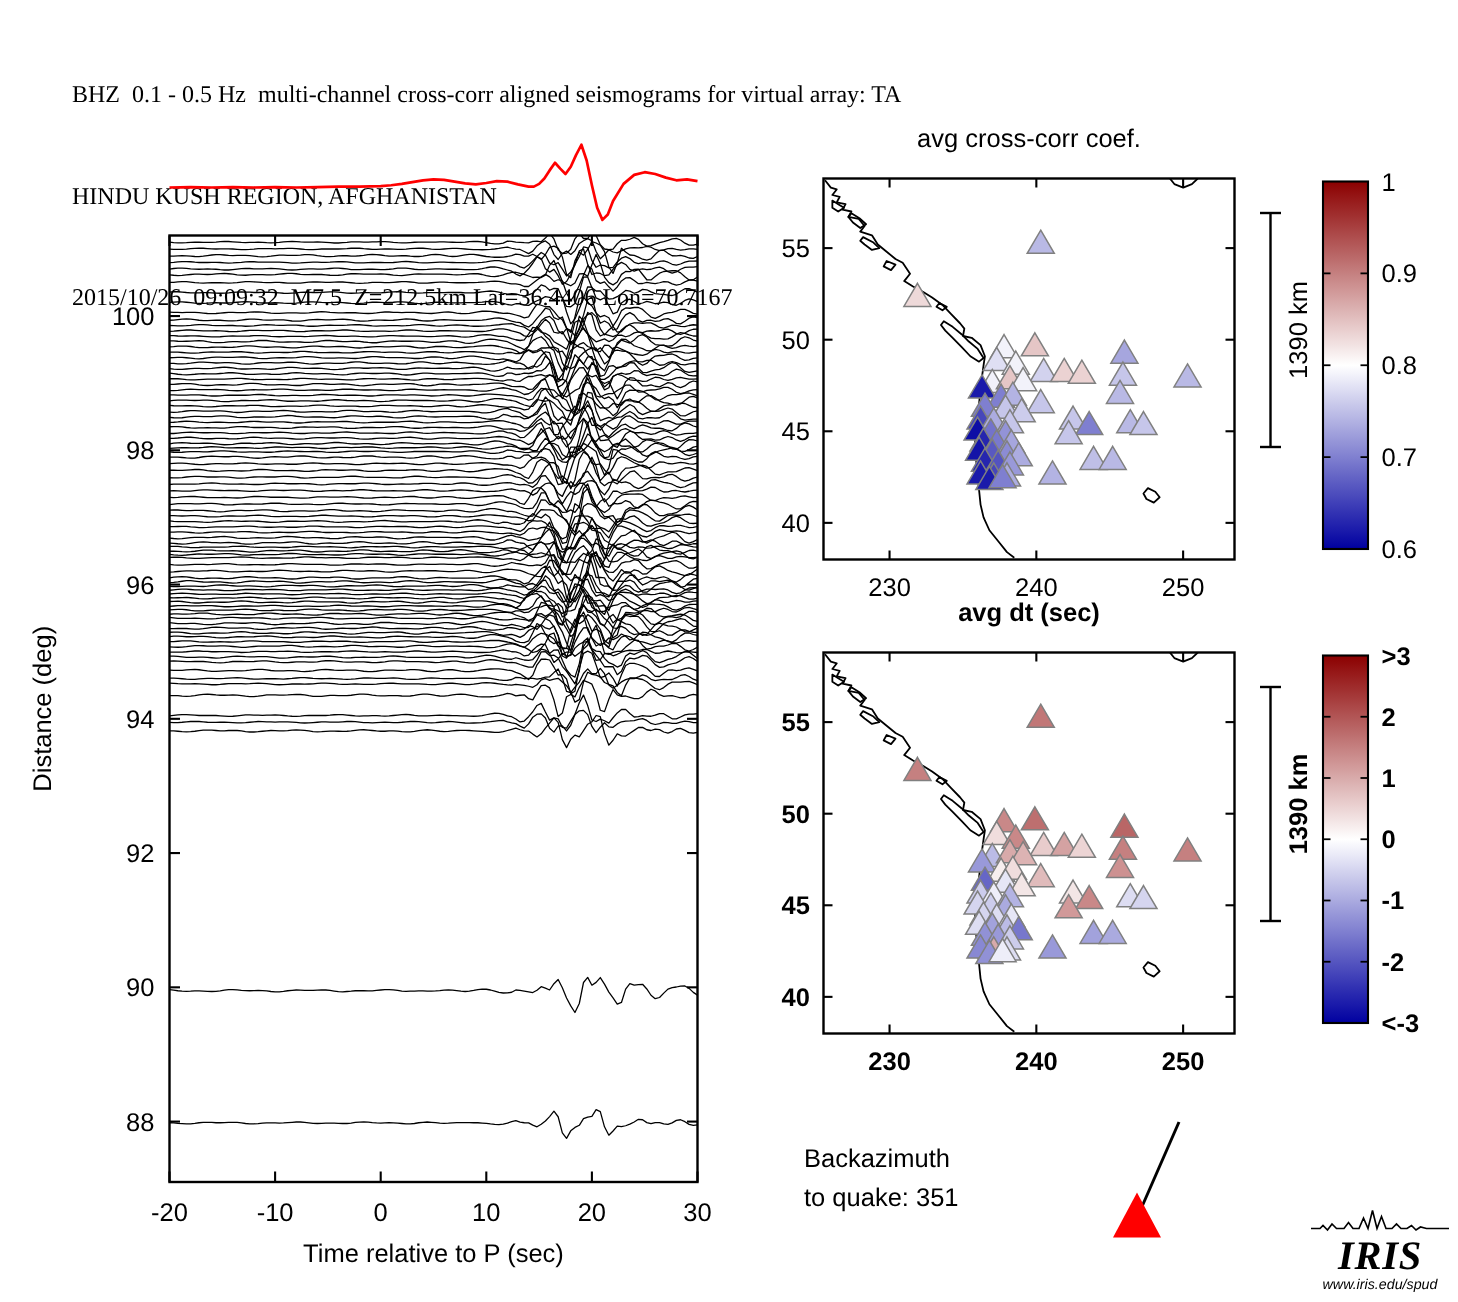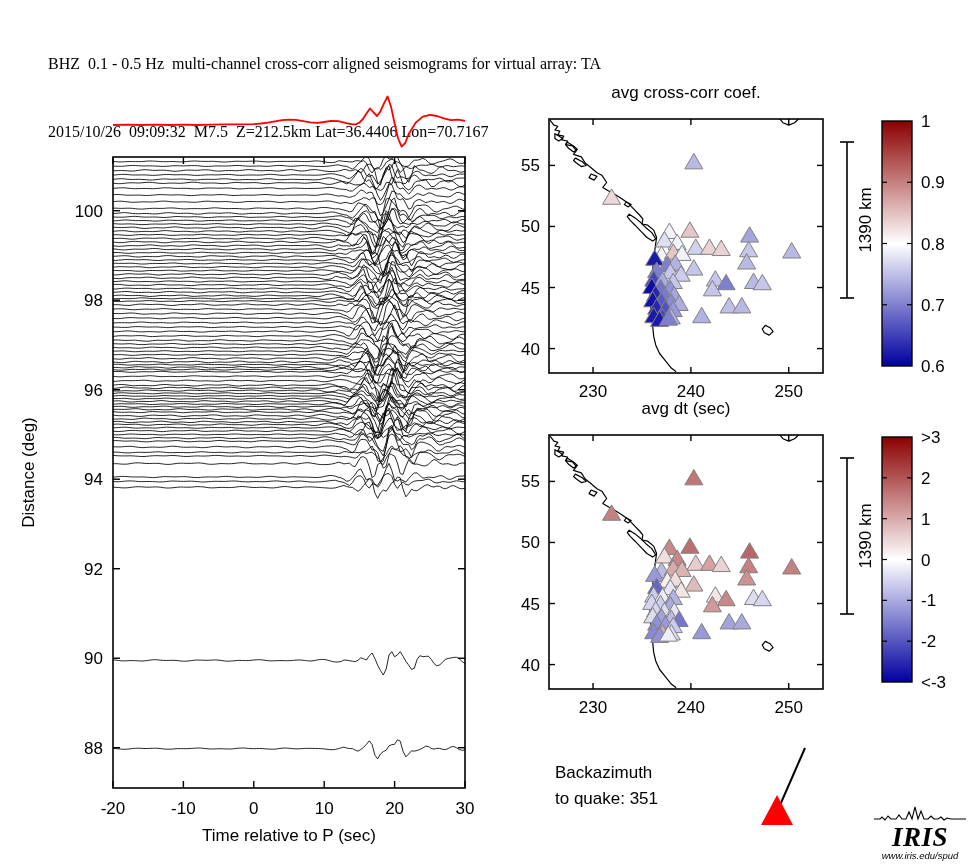--- a/index.html
+++ b/index.html
@@ -9,20 +9,21 @@
   .serif{font-family:"Liberation Serif",serif;}
   #title-block{left:48px;top:8px;width:760px;font-size:16px;line-height:22.5px;white-space:pre;}
   svg{display:block;overflow:visible;}
   #iris-logo{left:872px;top:806px;width:96px;height:58px;font-style:italic;}
 </style>
 </head>
 <body>
 
 <div class="abs serif" id="title-block">
   <div>BHZ  0.1 - 0.5 Hz  multi-channel cross-corr aligned seismograms for virtual array: TA</div>
+  <div>HINDU KUSH REGION, AFGHANISTAN</div>
   <div>2015/10/26  09:09:32  M7.5  Z=212.5km Lat=36.4406 Lon=70.7167</div>
 </div>
 
 <div class="abs" id="record-section-wrap" style="left:0;top:78px;width:500px;height:790px;">
   <svg id="svg-record" width="500" height="790" viewBox="0 0 500 790">
       <g>
         <path d="M113.0,47.0 L127.1,46.7 L141.2,47.0 L155.2,46.7 L169.3,47.0 L183.4,46.7 L197.5,47.0 L211.6,46.7 L225.6,46.4 L239.7,46.4 L253.8,46.1 L260.8,45.5 L267.9,44.6 L274.9,43.4 L282.0,42.2 L289.0,41.6 L296.0,41.9 L303.1,43.1 L310.1,44.3 L317.2,44.9 L324.2,44.0 L331.2,42.8 L338.3,43.1 L345.3,44.9 L352.4,46.4 L355.9,46.4 L359.4,44.6 L362.9,41.0 L366.4,35.6 L370.0,30.5 L373.5,34.4 L377.0,38.0 L380.5,33.2 L384.0,25.4 L387.6,18.5 L391.1,29.0 L394.6,45.5 L398.1,60.5 L401.6,68.6 L405.2,65.0 L408.7,56.0 L415.7,44.6 L422.8,38.6 L429.8,36.8 L436.8,38.0 L443.9,40.4 L450.9,42.2 L458.0,41.6 L465.0,42.8 " fill="none" stroke="#FF0000" stroke-width="1.8" stroke-linejoin="round"></path>
       </g>
       <g clip-path="url(#recclip)">
         <path d="M113.0,670.5 L115.8,670.6 L118.6,670.9 L121.4,671.1 L124.3,671.3 L127.1,671.2 L129.9,670.9 L132.7,670.5 L135.5,670.3 L138.3,670.2 L141.2,670.3 L144.0,670.5 L146.8,670.5 L149.6,670.4 L152.4,670.3 L155.2,670.2 L158.1,670.3 L160.9,670.6 L163.7,671.0 L166.5,671.2 L169.3,671.2 L172.1,671.1 L175.0,670.8 L177.8,670.6 L180.6,670.6 L183.4,670.6 L186.2,670.7 L189.0,670.6 L191.8,670.4 L194.7,670.2 L197.5,670.0 L200.3,670.0 L203.1,670.3 L205.9,670.6 L208.7,670.9 L211.6,671.0 L214.4,670.9 L217.2,670.8 L220.0,670.7 L222.8,670.8 L225.6,670.9 L228.5,671.0 L231.3,671.0 L234.1,670.7 L236.9,670.3 L239.7,670.1 L242.5,670.0 L245.4,670.1 L248.2,670.4 L251.0,670.6 L253.8,670.7 L256.6,670.6 L259.4,670.5 L262.2,670.6 L265.1,670.8 L267.9,671.0 L270.7,671.2 L273.5,671.2 L276.3,671.0 L279.1,670.5 L282.0,670.2 L284.8,670.0 L287.6,670.2 L290.4,670.4 L293.2,670.7 L296.0,670.9 L298.9,670.8 L301.7,670.6 L304.5,670.4 L307.3,670.4 L310.1,670.4 L312.9,670.4 L315.8,670.5 L318.6,670.5 L321.4,670.7 L324.2,670.9 L327.0,671.3 L329.8,671.6 L332.6,671.7 L335.5,671.4 L338.3,670.7 L341.1,669.8 L343.9,669.1 L346.7,670.1 L349.5,670.5 L352.4,670.6 L355.2,672.1 L358.0,673.2 L360.8,671.5 L363.6,669.3 L366.4,666.4 L369.3,662.8 L372.1,666.5 L374.9,677.2 L377.7,680.9 L380.5,675.9 L383.3,673.6 L386.2,672.2 L389.0,667.8 L391.8,666.7 L394.6,666.3 L397.4,661.8 L400.2,663.1 L403.0,673.2 L405.9,678.8 L408.7,676.0 L411.5,672.8 L414.3,673.1 L417.1,672.5 L419.9,671.4 L422.8,670.0 L425.6,668.2 L428.4,668.5 L431.2,670.4 L434.0,671.1 L436.8,670.4 L439.7,670.4 L442.5,671.3 L445.3,671.6 L448.1,670.6 L450.9,668.9 L453.7,668.5 L456.6,669.8 L459.4,671.6 L462.2,672.3 L465.0,671.9 " fill="none" stroke="#000000" stroke-width="0.85" stroke-linejoin="round"></path>
@@ -293,21 +294,21 @@
       <line x1="382" y1="167.49999999999997" x2="387" y2="167.49999999999997" stroke="#000" stroke-width="1.2"></line>
       <line x1="412" y1="167.49999999999997" x2="407" y2="167.49999999999997" stroke="#000" stroke-width="1.2"></line>
       <text x="421" y="173.49999999999997" font-family="Liberation Sans, sans-serif" font-size="17" fill="#000" text-anchor="start">0.8</text>
       <line x1="382" y1="106.24999999999997" x2="387" y2="106.24999999999997" stroke="#000" stroke-width="1.2"></line>
       <line x1="412" y1="106.24999999999997" x2="407" y2="106.24999999999997" stroke="#000" stroke-width="1.2"></line>
       <text x="421" y="112.24999999999997" font-family="Liberation Sans, sans-serif" font-size="17" fill="#000" text-anchor="start">0.9</text>
       <text x="421" y="51" font-family="Liberation Sans, sans-serif" font-size="17" fill="#000" text-anchor="start">1</text>
     </svg>
 </div>
 
-<div class="abs" id="map2-wrap" style="left:500px;top:392px;width:472px;height:345px;">
+<div class="abs" id="map2-wrap" style="left:500px;top:392px;width:472px;height:345px;font-weight:bold;">
   <svg id="svg-map2" width="472" height="345" viewBox="0 0 472 345">
       <text x="186" y="22" font-family="Liberation Sans, sans-serif" font-size="17" fill="#000" text-anchor="middle">avg dt (sec)</text>
       <rect x="49" y="43" width="274" height="254" fill="#fff"></rect>
       <clipPath id="map-dt-clip">
         <rect x="49" y="43" width="274" height="254"></rect>
       </clipPath>
       <g clip-path="url(#map-dt-clip)">
         <path d="M50.0,44.2 L53.9,49.1 L57.8,50.3 L54.9,54.0 L59.8,55.2 L57.8,58.9 L63.7,60.1 L61.7,63.8 L67.6,65.0 L65.6,68.6 L72.5,69.9 L76.4,74.7 L73.5,78.4 L81.3,80.9 L85.2,87.0 L91.1,91.8 L97.0,96.7 L101.8,99.2 L106.7,106.5 L102.8,111.4 L108.7,115.0 L115.5,118.7 L121.4,122.4 L128.3,127.3 L134.1,133.4 L140.0,139.5 L142.9,143.1 L142.0,148.0 L147.8,149.2 L153.7,154.1 L156.6,161.5 L155.7,167.6 L154.7,174.9 L153.7,183.4 L152.7,193.2 L151.8,203.0 L150.8,211.5 L149.8,221.3 L150.8,231.1 L151.8,240.8 L152.7,250.6 L153.7,260.4 L155.7,268.9 L159.6,277.5 L165.5,284.8 L171.3,292.1 L176.2,295.8 " fill="none" stroke="#000000" stroke-width="1.2" stroke-linejoin="round"></path>
         <path d="M129.2,138.2 L135.1,141.9 L141.0,146.8 L145.9,151.7 L151.8,156.6 L155.7,162.7 L152.7,165.1 L146.9,161.5 L141.0,155.3 L135.1,149.2 L130.2,144.4 L127.3,140.7 L129.2,138.2 Z" fill="none" stroke="#000000" stroke-width="1.2" stroke-linejoin="round"></path>
         <path d="M54.9,57.7 L58.8,60.1 L62.7,62.5 L58.8,65.0 L54.9,62.5 L54.9,57.7 Z" fill="none" stroke="#000000" stroke-width="1.2" stroke-linejoin="round"></path>
@@ -439,21 +440,21 @@
       <line x1="382" y1="126.66666666666669" x2="387" y2="126.66666666666669" stroke="#000" stroke-width="1.2"></line>
       <line x1="412" y1="126.66666666666669" x2="407" y2="126.66666666666669" stroke="#000" stroke-width="1.2"></line>
       <text x="421" y="132.66666666666669" font-family="Liberation Sans, sans-serif" font-size="17" fill="#000" text-anchor="start">1</text>
       <line x1="382" y1="85.83333333333331" x2="387" y2="85.83333333333331" stroke="#000" stroke-width="1.2"></line>
       <line x1="412" y1="85.83333333333331" x2="407" y2="85.83333333333331" stroke="#000" stroke-width="1.2"></line>
       <text x="421" y="91.83333333333331" font-family="Liberation Sans, sans-serif" font-size="17" fill="#000" text-anchor="start">2</text>
       <text x="421" y="51" font-family="Liberation Sans, sans-serif" font-size="17" fill="#000" text-anchor="start">&gt;3</text>
     </svg>
 </div>
 
-<div class="abs" style="left:536px;top:760px;width:300px;height:80px;margin-left:19px;">
+<div class="abs" style="left:536px;top:760px;width:300px;height:80px;">
   <div style="position:absolute;left:0;top:0;font-size:17px;line-height:26px;">
     <div>Backazimuth</div>
     <div>to quake:  351</div>
   </div>
   <svg width="160" height="80" style="position:absolute;left:160px;top:-20px;">
     <line x1="90" y1="8" x2="62" y2="72" stroke="#000" stroke-width="2"></line>
     <polygon points="62,55 78,85 46,85" fill="#FF0000"></polygon>
   </svg>
 </div>
 

